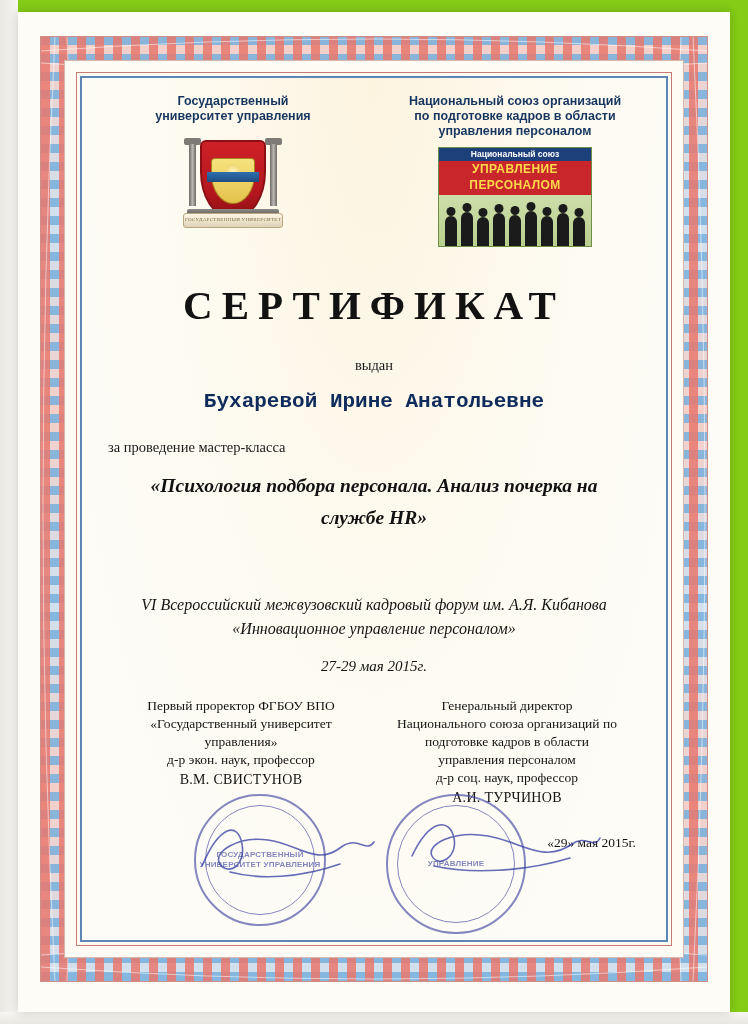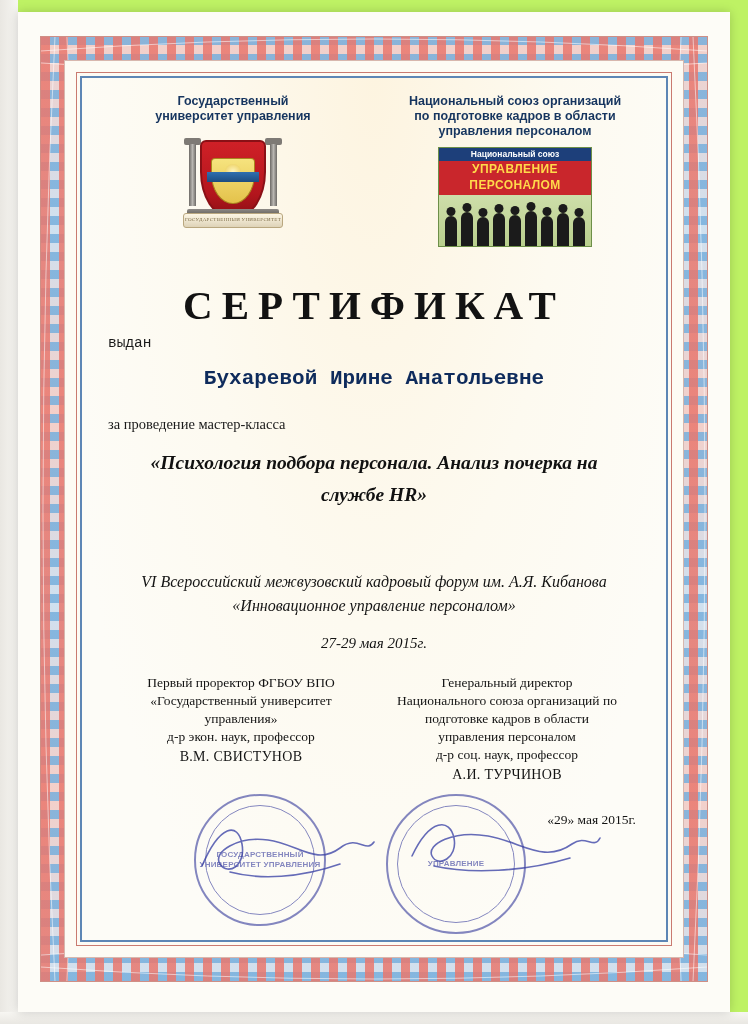--- a/index.html
+++ b/index.html
@@ -12,21 +12,21 @@
     height: 1024px;
     font-family: "Liberation Serif", serif;
     overflow: hidden;
   }
 
   
   #scan {
     position: relative;
     width: 748px;
     height: 1024px;
-    background: #bef264;
+    background: #84cc16;
   }
   #paper {
     position: absolute;
     left: 18px;
     top: 12px;
     width: 712px;
     height: 1000px;
     background: #fdfcf7;
     box-shadow: 0 0 10px rgba(0,0,0,0.18);
   }
@@ -265,25 +265,24 @@
   .cert-title {
     margin-top: 34px;
     text-align: center;
     font-family: "Liberation Serif", serif;
     font-weight: bold;
     font-size: 41px;
     letter-spacing: 9px;
     color: #121212;
   }
   .issued-to {
-    margin-top: 6px;
-    text-align: left;
+    margin-top: 28px;
+    text-align: center;
     font-size: 14.5px;
     color: #1a1a1a;
-    font-family: Liberation Mono, monospace;
   }
   .recipient {
     margin-top: 16px;
     text-align: center;
     font-family: Liberation Mono, monospace;
     font-weight: bold;
     font-size: 21px;
     color: #0e2b5c;
   }
   .reason {

